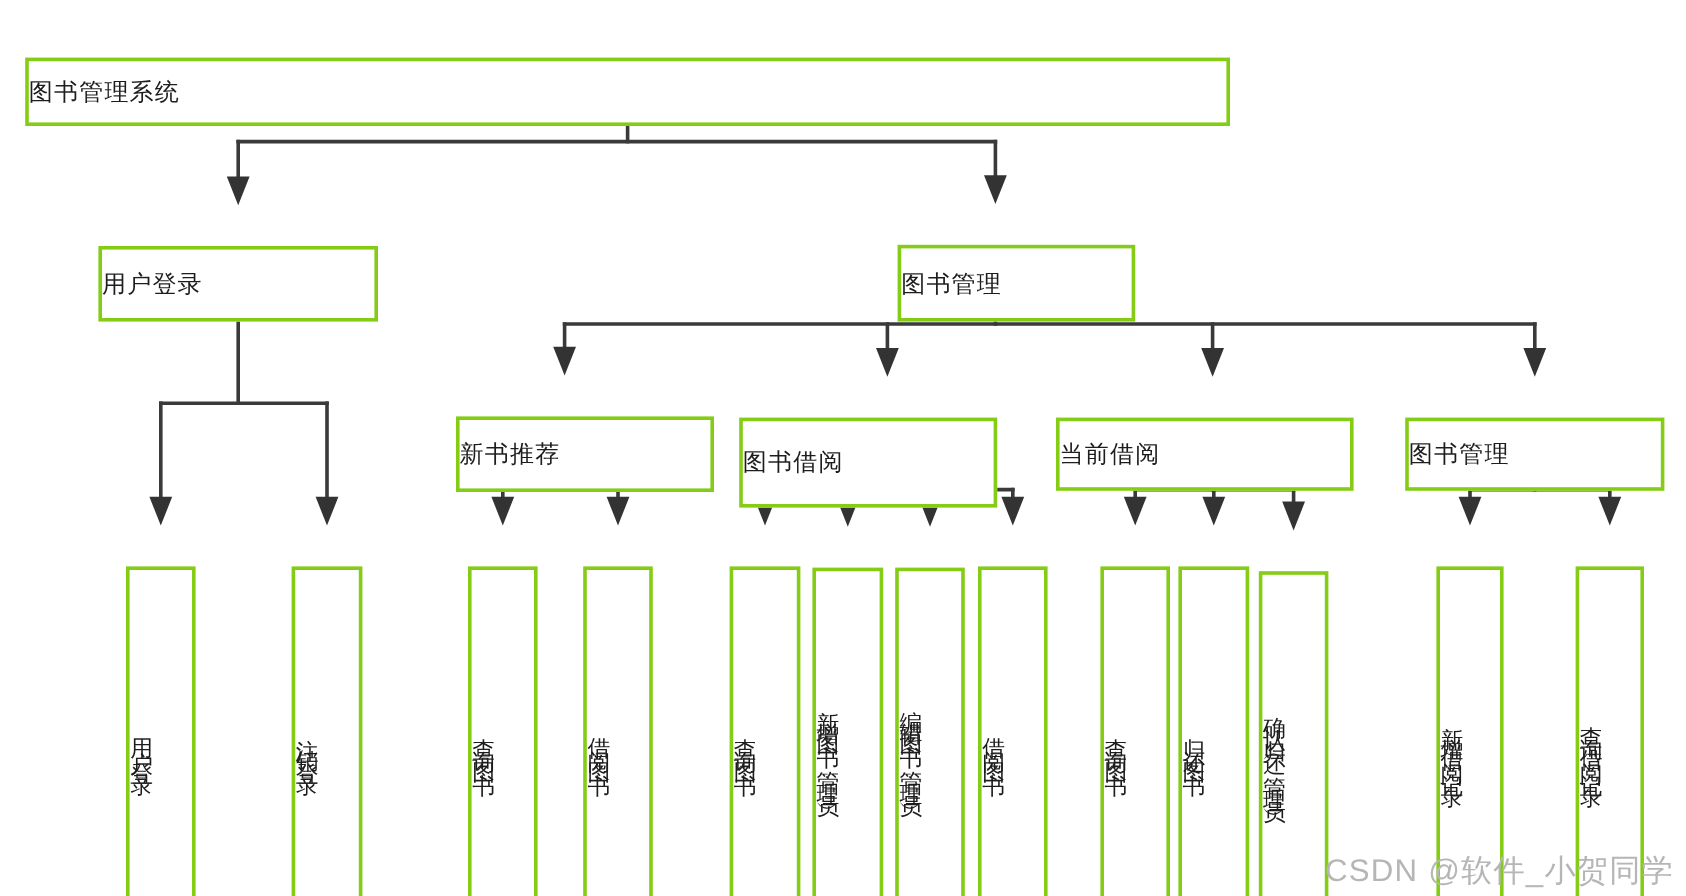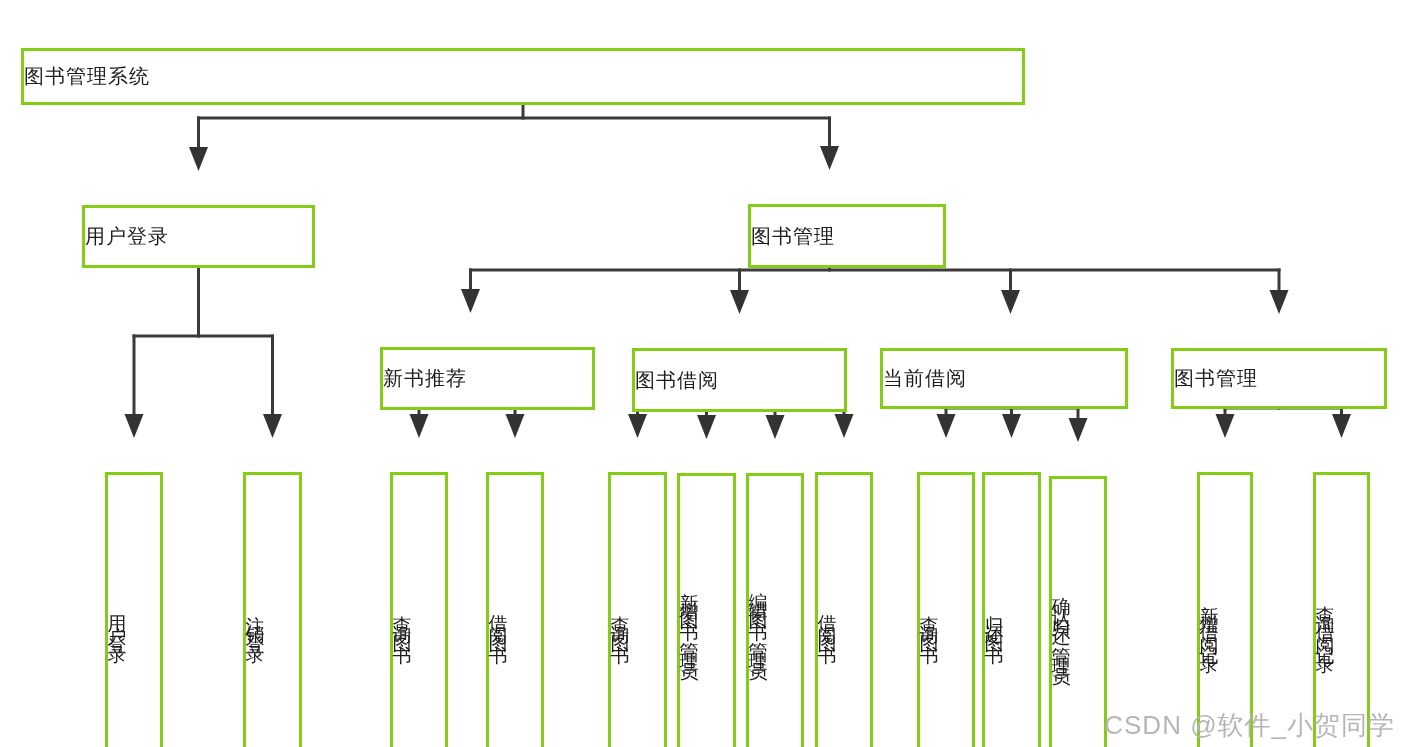--- a/index.html
+++ b/index.html
@@ -129,21 +129,21 @@
       </div>
       <div class="node horizontal" style="left: 82px; top: 170px; width: 233px; height: 63px;">
         <span class="label">用户登录</span>
       </div>
       <div class="node horizontal" style="left: 748px; top: 169px; width: 198px; height: 64px;">
         <span class="label">图书管理</span>
       </div>
       <div class="node horizontal" style="left: 380px; top: 312px; width: 215px; height: 63px;">
         <span class="label">新书推荐</span>
       </div>
-      <div class="node horizontal" style="left: 632px; top: 313px; width: 215px; height: 64px;">
+      <div class="node horizontal" style="left: 616px; top: 313px; width: 215px; height: 75px;">
         <span class="label">图书借阅</span>
       </div>
       <div class="node horizontal" style="left: 880px; top: 313px; width: 248px; height: 61px;">
         <span class="label">当前借阅</span>
       </div>
       <div class="node horizontal" style="left: 1171px; top: 313px; width: 216px; height: 61px;">
         <span class="label">图书管理</span>
       </div>
       <div class="node vertical" style="left: 105px; top: 437px; width: 58px; height: 296px;">
         <span class="label">用户登录</span>

